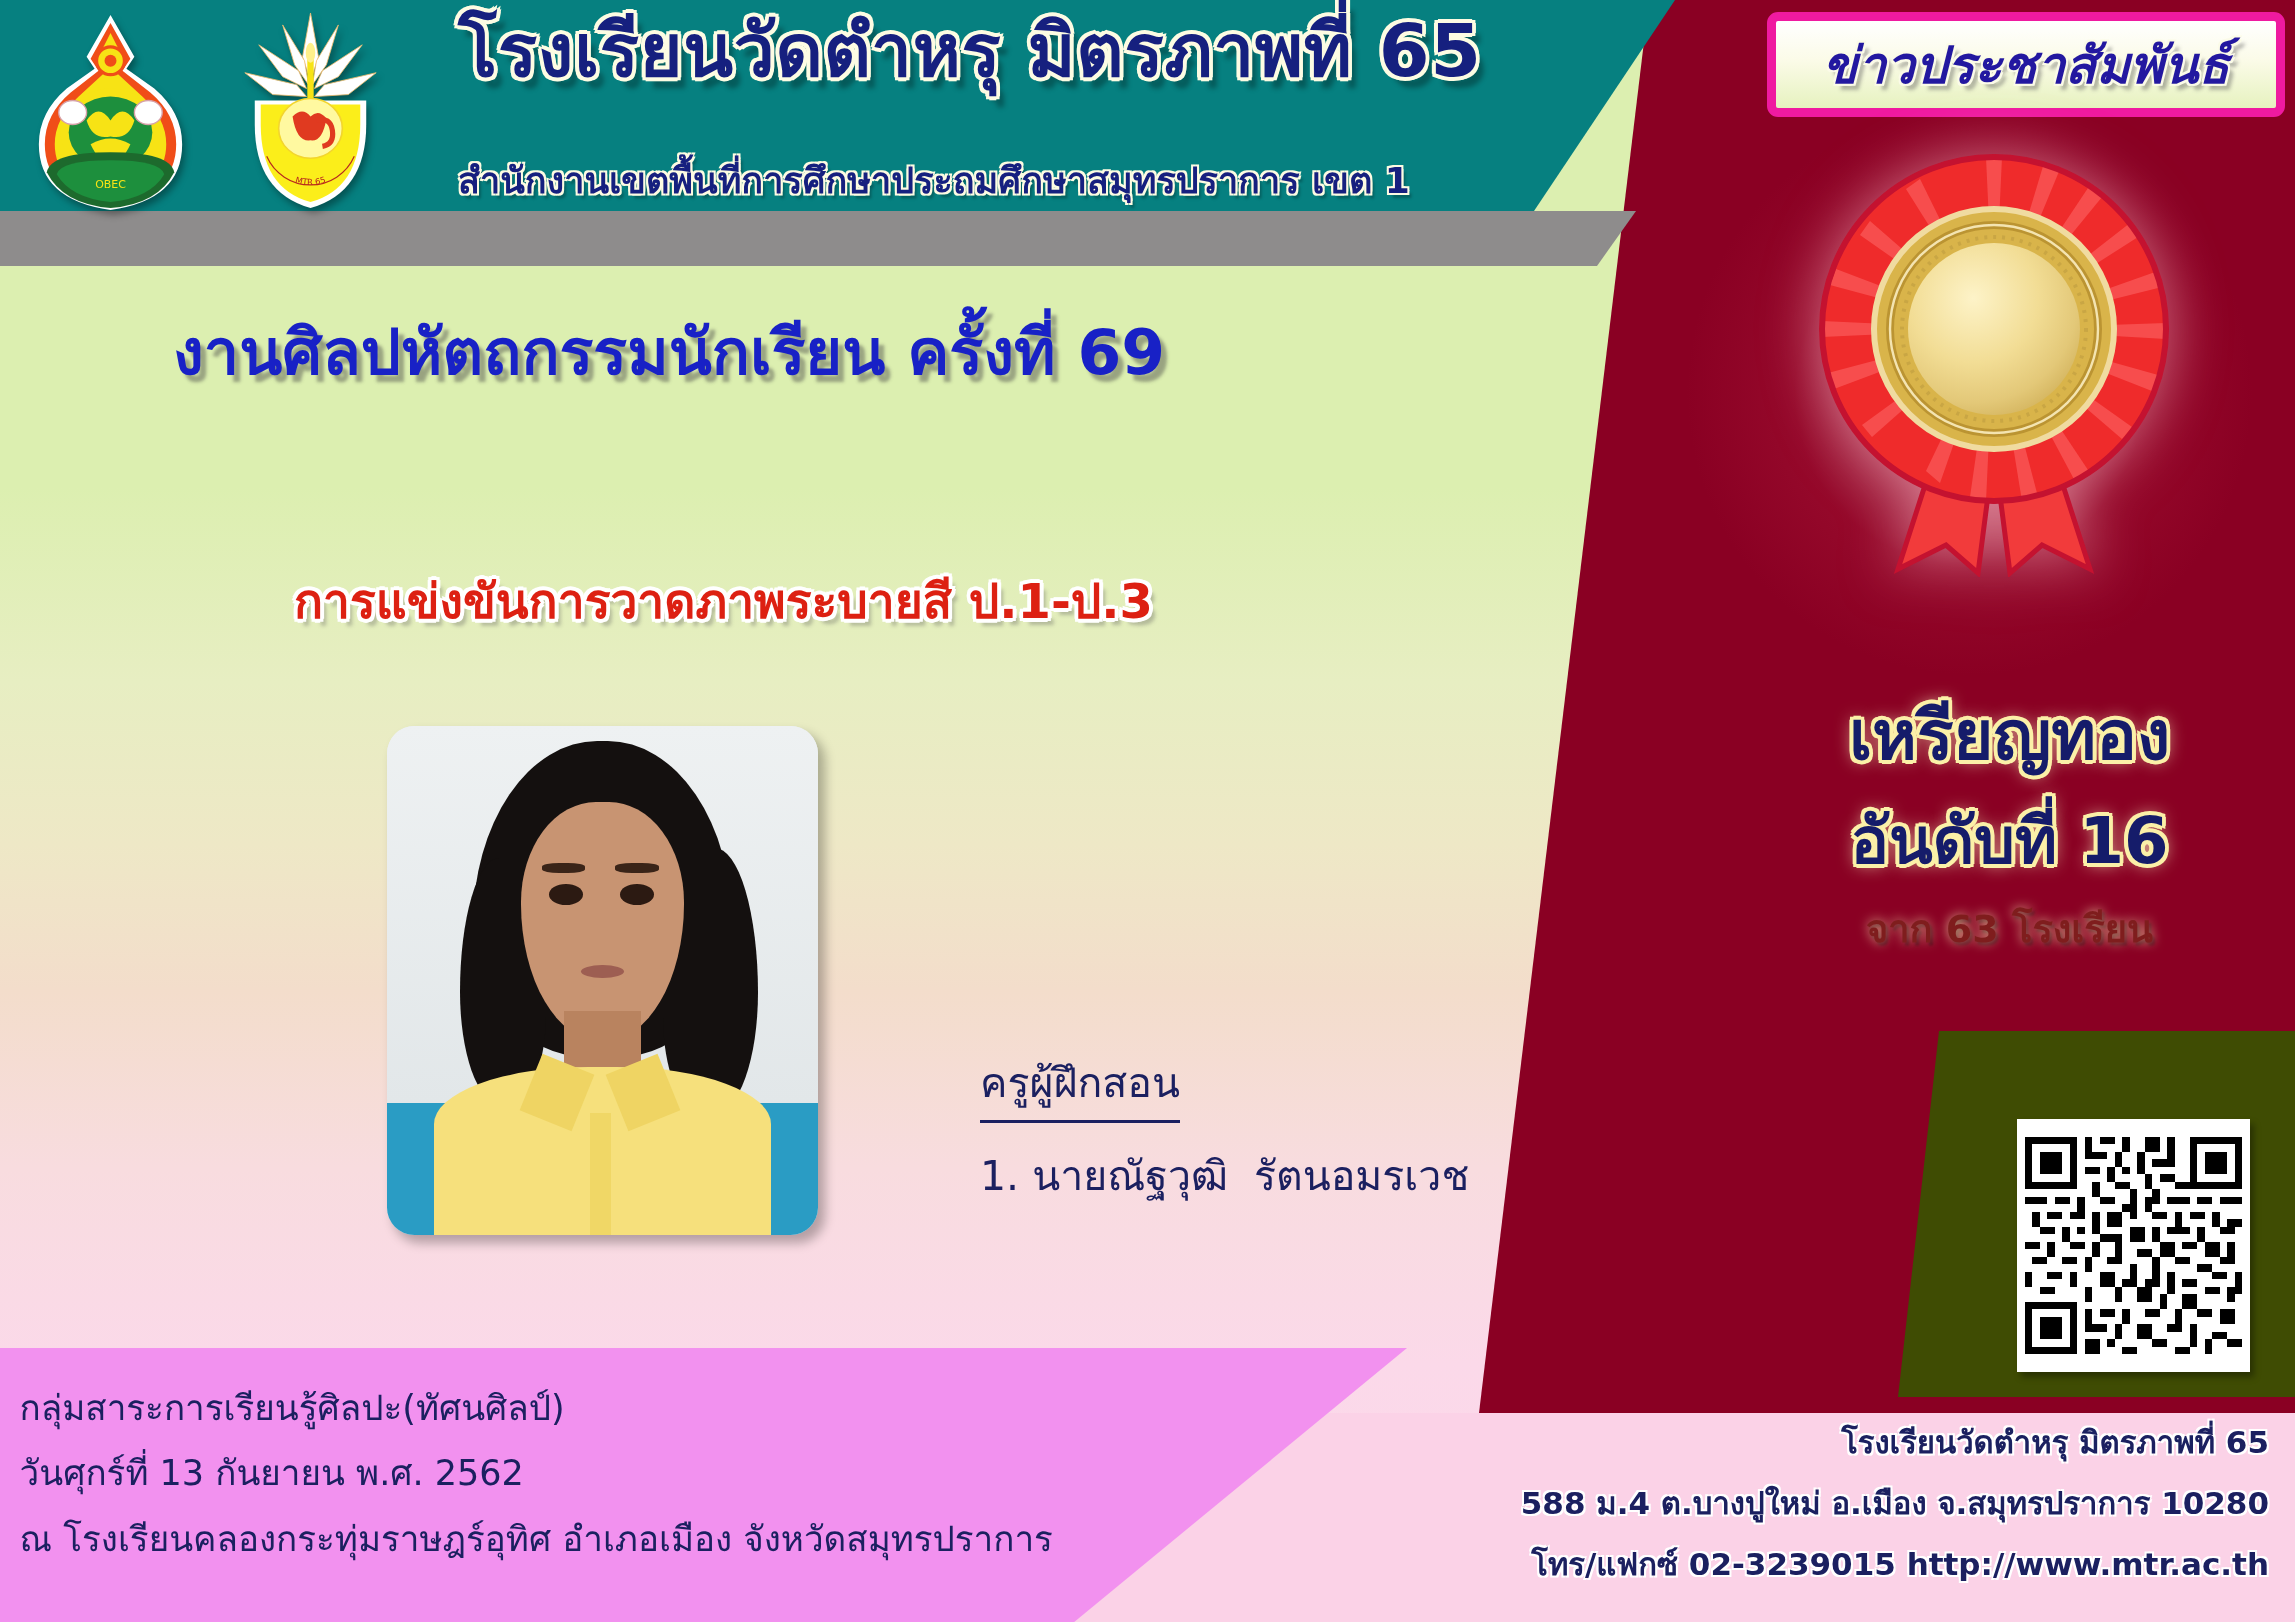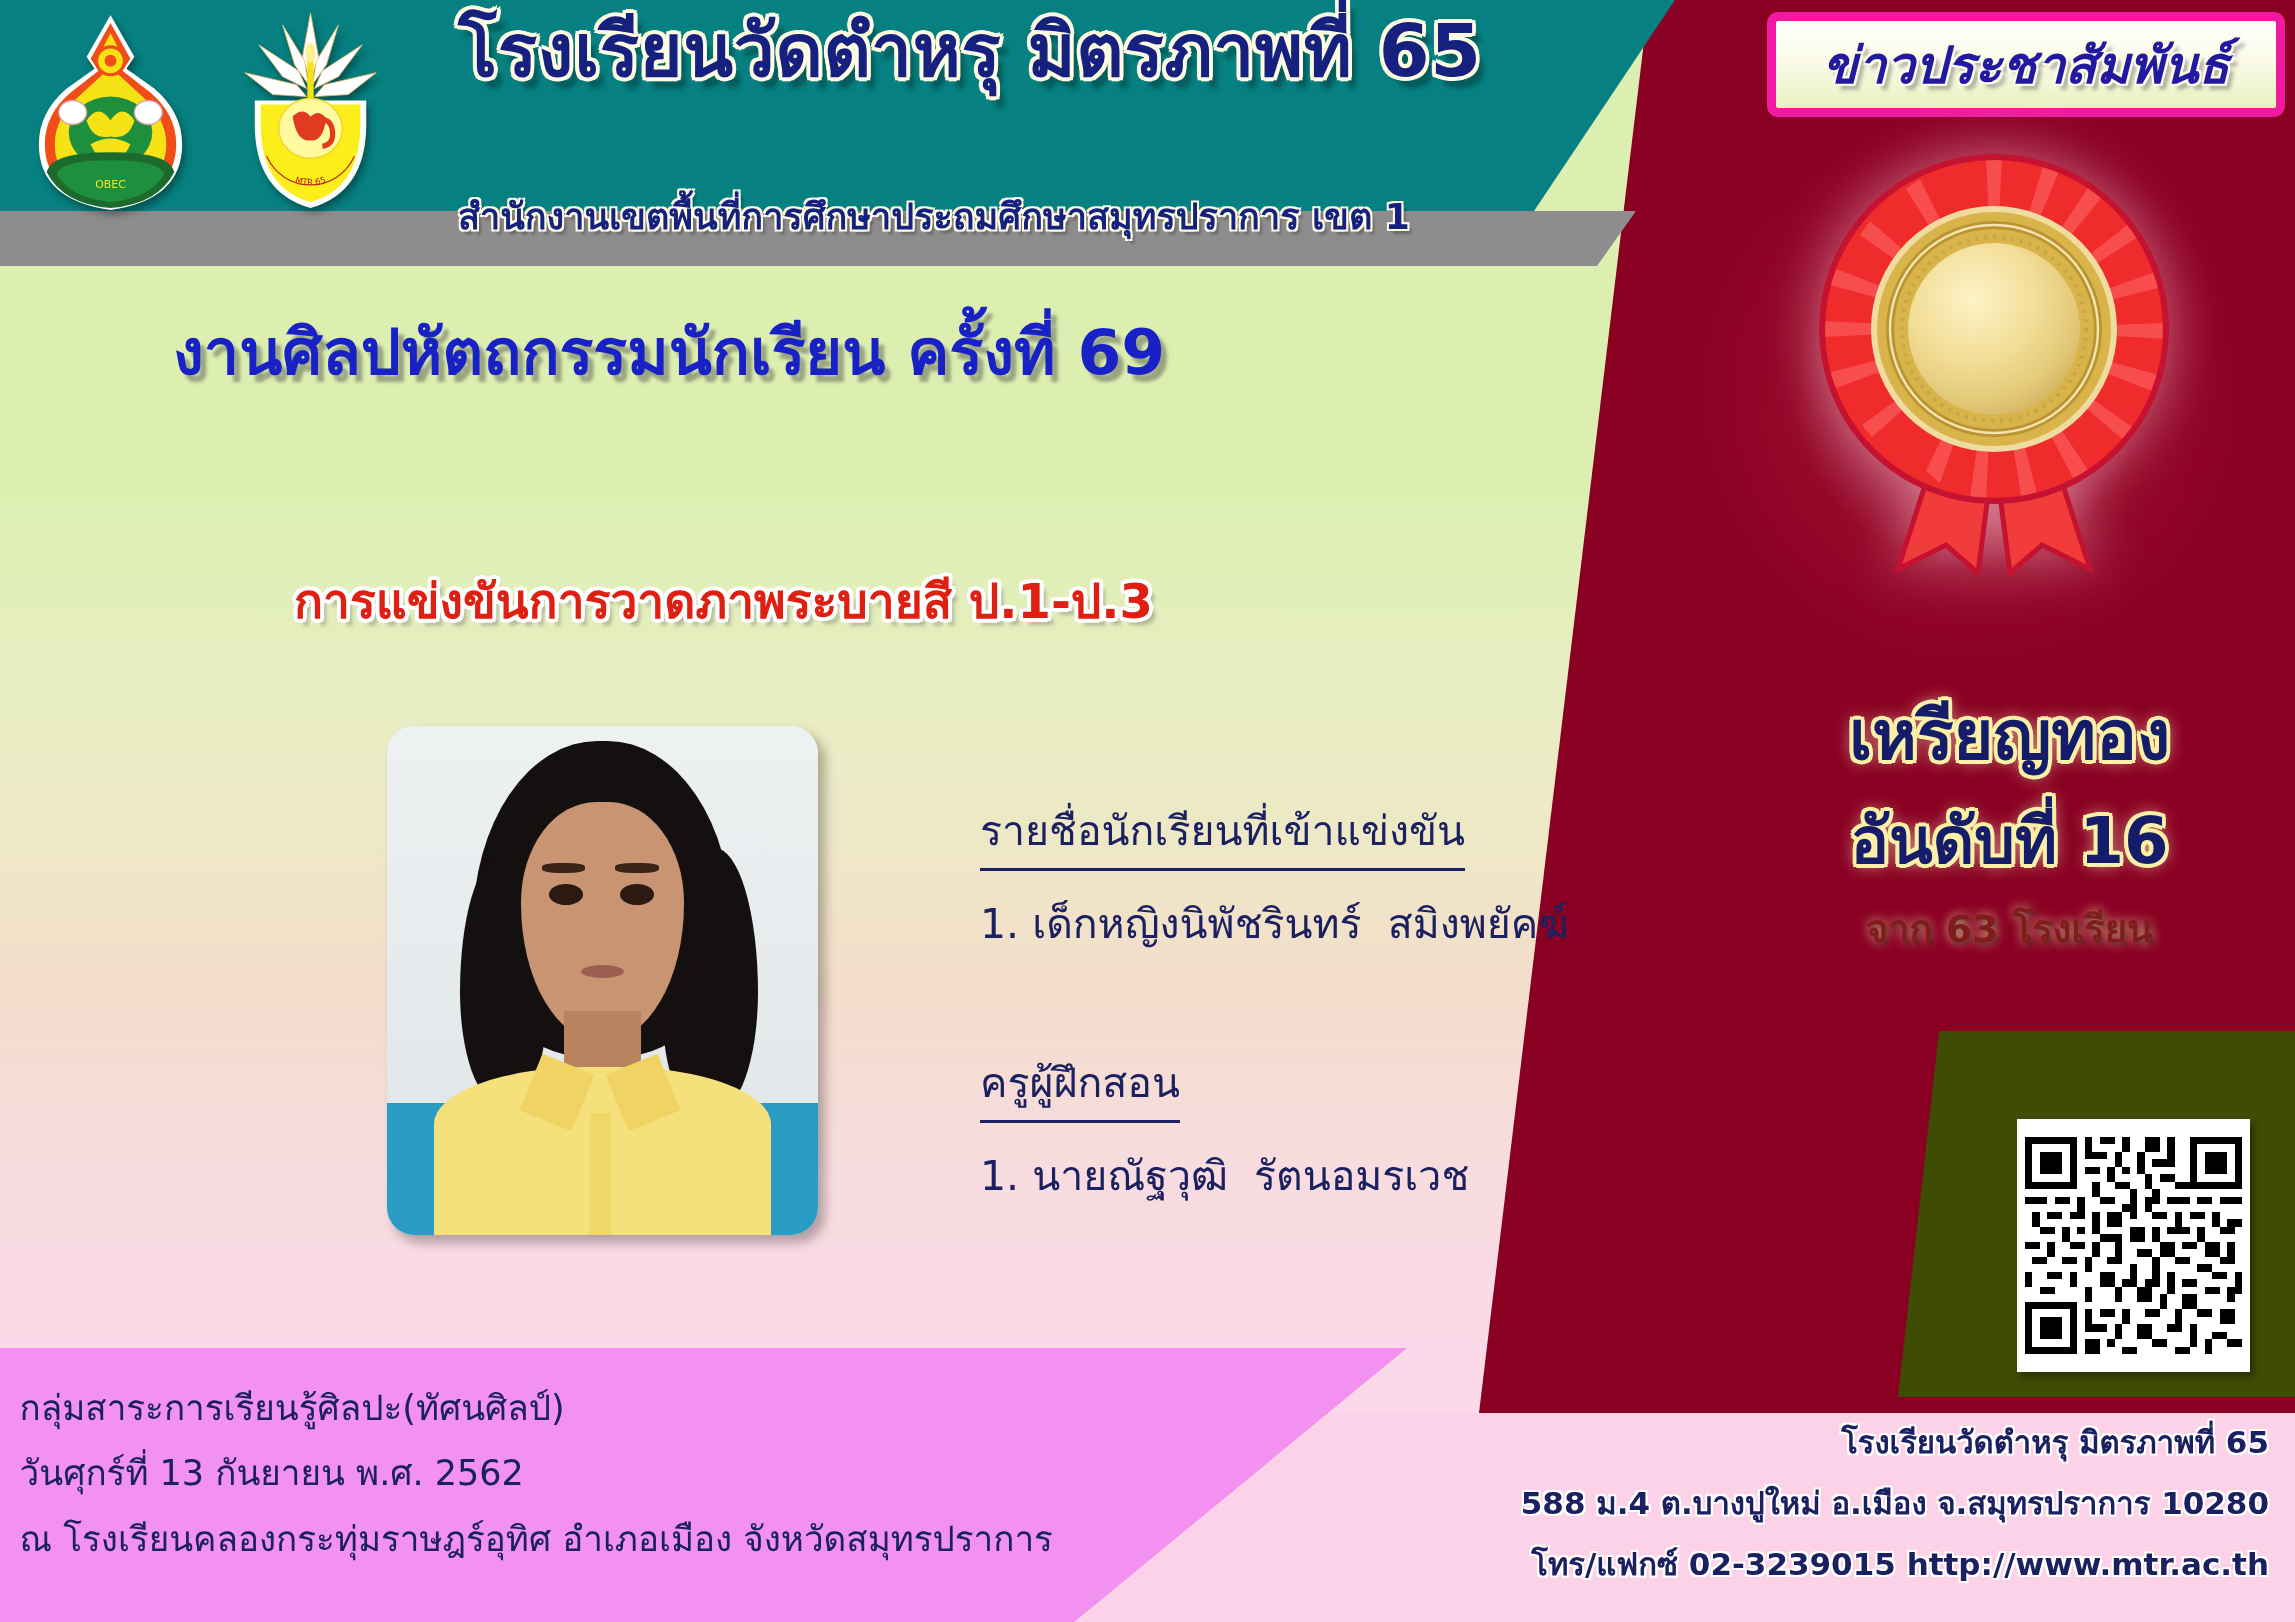--- a/index.html
+++ b/index.html
@@ -85,21 +85,20 @@
       -3.9px  0   0 #fdfce3,  3.9px  0   0 #fdfce3,
       7.9px 10.5px 5.2px rgba(0,0,0,.30);
   }
   .hdr-sub{
     position:absolute; left:458px; top:152px;
     font-size:36px; font-weight:bold; color:#16207f;
     text-shadow:
       -2px -2px 0 #fdfce3,  2px -2px 0 #fdfce3,
       -2px  2px 0 #fdfce3,  2px  2px 0 #fdfce3,
        3.9px  4.6px 2.6px rgba(0,0,0,.25);
-    margin-top: 36px;
   }
 
   
   .pr-banner{
     position:absolute; left:1767px; top:11.8px;
     width:518px; height:105px;
     background:linear-gradient(to bottom,#ffffff 0%,#fbfbe8 45%,#e6f2bf 100%);
     border:9.2px solid #ef1aa0;
     border-radius:11px;
     box-sizing:border-box;
@@ -328,24 +327,20 @@
       <div class="ph-eyeL"></div>
         <div class="ph-eyeR"></div>
       <div class="ph-mouth"></div>
       <div class="ph-shirt"></div>
       <div class="ph-collarL"></div>
         <div class="ph-collarR"></div>
       <div class="ph-placket"></div>
     </div>
   </div>
 
-  <div class="list-block students">
-    <div class="list-head">รายชื่อนักเรียนที่เข้าแข่งขัน</div>
-    <div class="list-item">1. เด็กหญิงนิพัชรินทร์  สมิงพยัคฆ์</div>
-  </div>
 
   <div class="list-block teachers">
     <div class="list-head">ครูผู้ฝึกสอน</div>
     <div class="list-item">1. นายณัฐวุฒิ  รัตนอมรเวช</div>
   </div>
 
   <div class="rosette">
     <svg viewBox="0 0 200 216">
       <path d="M72 150 L52 212 L76 200 L92 214 L100 152 Z" fill="#f23b3b" stroke="#c41230" stroke-width="2.5"></path>
       <path d="M128 150 L148 212 L124 200 L108 214 L100 152 Z" fill="#f23b3b" stroke="#c41230" stroke-width="2.5"></path>

